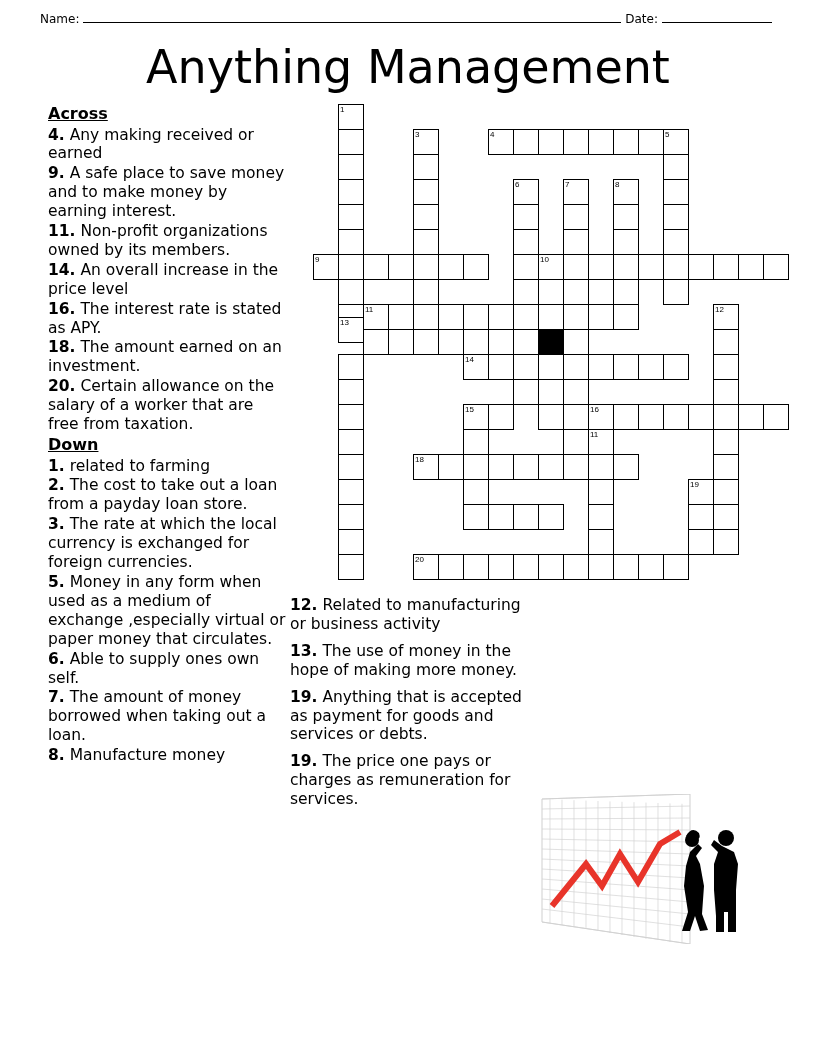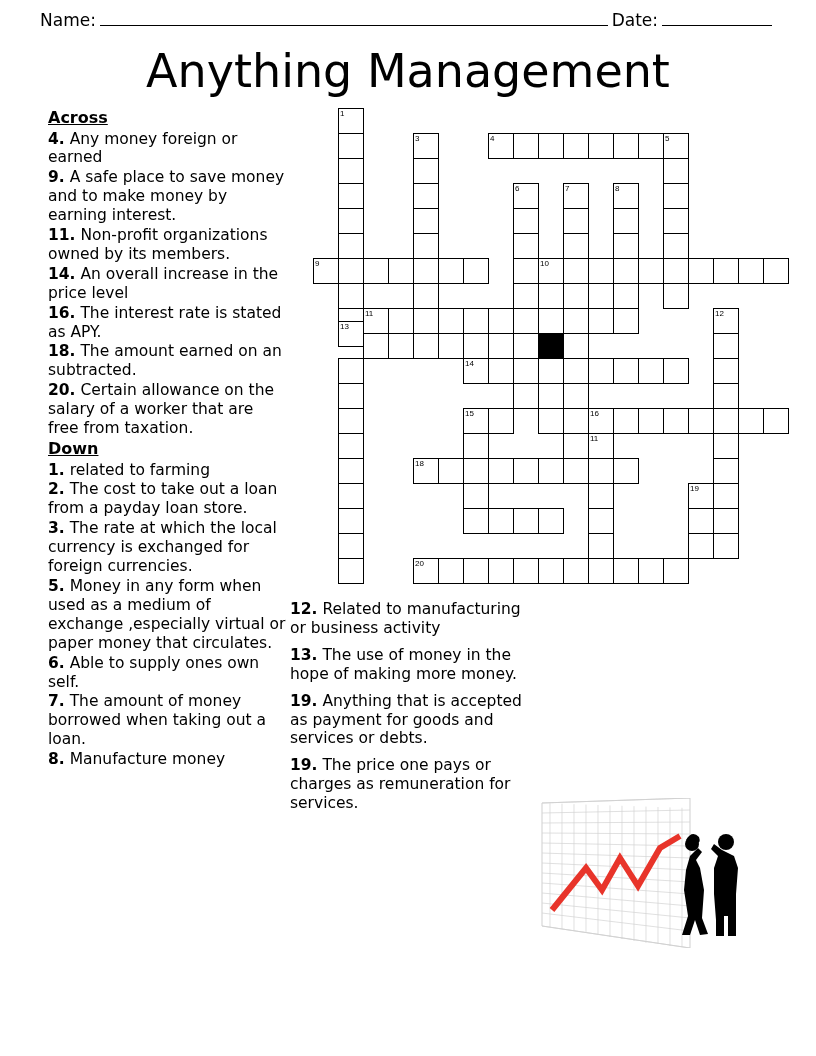--- a/index.html
+++ b/index.html
@@ -23,21 +23,21 @@
     padding: 8px 40px 0 40px;
   }
   
   .namedate {
     display: flex;
     align-items: baseline;
     font-size: 16px;
     padding: 2px 0 0 0;
     white-space: nowrap;
   }
-  .nd-label { font-size: 17px; text-align: center; }
+  .nd-label { font-size: 12px; text-align: center; }
   .nd-rule {
     flex: 1 1 auto;
     border-bottom: 1px solid #000;
     margin: 0 4px 3px 4px;
     height: 12px;
   }
   .nd-rule.short { flex: 0 0 110px; }
   
   .title {
     text-align: center;
@@ -126,26 +126,26 @@
     <span class="nd-label">Date:</span>
     <span class="nd-rule short"></span>
   </div>
 
   <div class="title">Anything Management</div>
 
   <div class="body-wrap">
 
     <div class="clue-col">
       <div class="section-head">Across</div>
-      <div class="clue"><b>4.</b> <span>Any money foreign or earned</span></div>
+      <div class="clue"><b>4.</b> <span>Any making received or earned</span></div>
       <div class="clue"><b>9.</b> <span>A safe place to save money and to make money by earning interest.</span></div>
       <div class="clue"><b>11.</b> <span>Non-profit organizations owned by its members.</span></div>
       <div class="clue"><b>14.</b> <span>An overall increase in the price level</span></div>
       <div class="clue"><b>16.</b> <span>The interest rate is stated as APY.</span></div>
-      <div class="clue"><b>18.</b> <span>The amount earned on an subtracted.</span></div>
+      <div class="clue"><b>18.</b> <span>The amount earned on an investment.</span></div>
       <div class="clue"><b>20.</b> <span>Certain allowance on the salary of a worker that are free from taxation.</span></div>
 
       <div class="section-head">Down</div>
       <div class="clue"><b>1.</b> <span>related to farming</span></div>
       <div class="clue"><b>2.</b> <span>The cost to take out a loan from a payday loan store.</span></div>
       <div class="clue"><b>3.</b> <span>The rate at which the local currency is exchanged for foreign currencies.</span></div>
       <div class="clue"><b>5.</b> <span>Money in any form when used as a medium of exchange ,especially virtual or paper money that circulates.</span></div>
       <div class="clue"><b>6.</b> <span>Able to supply ones own self.</span></div>
       <div class="clue"><b>7.</b> <span>The amount of money borrowed when taking out a loan.</span></div>
       <div class="clue"><b>8.</b> <span>Manufacture money</span></div>

